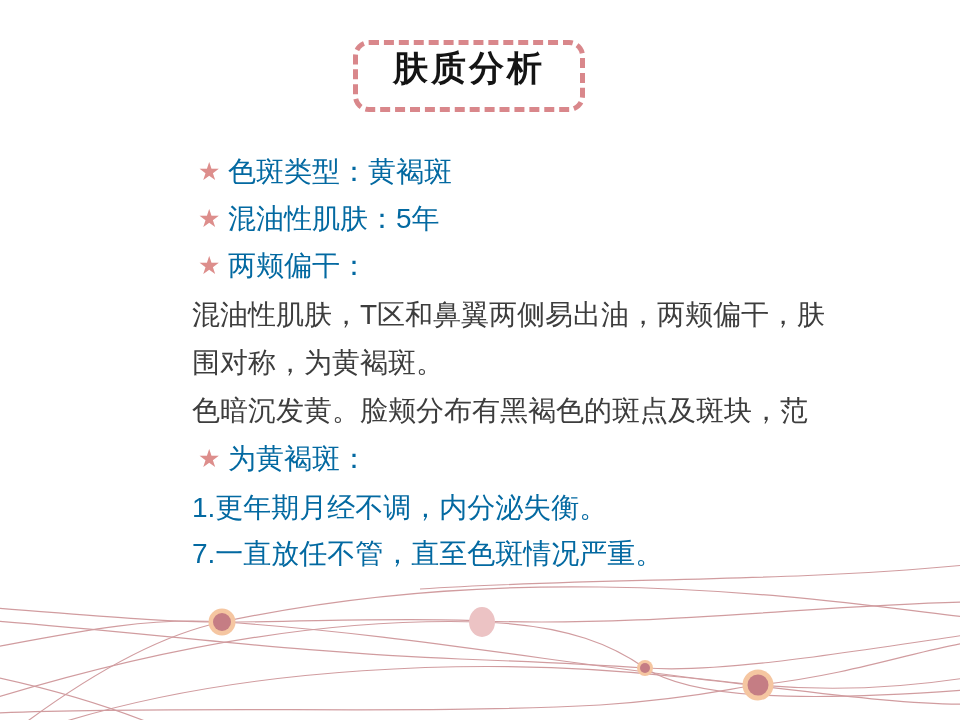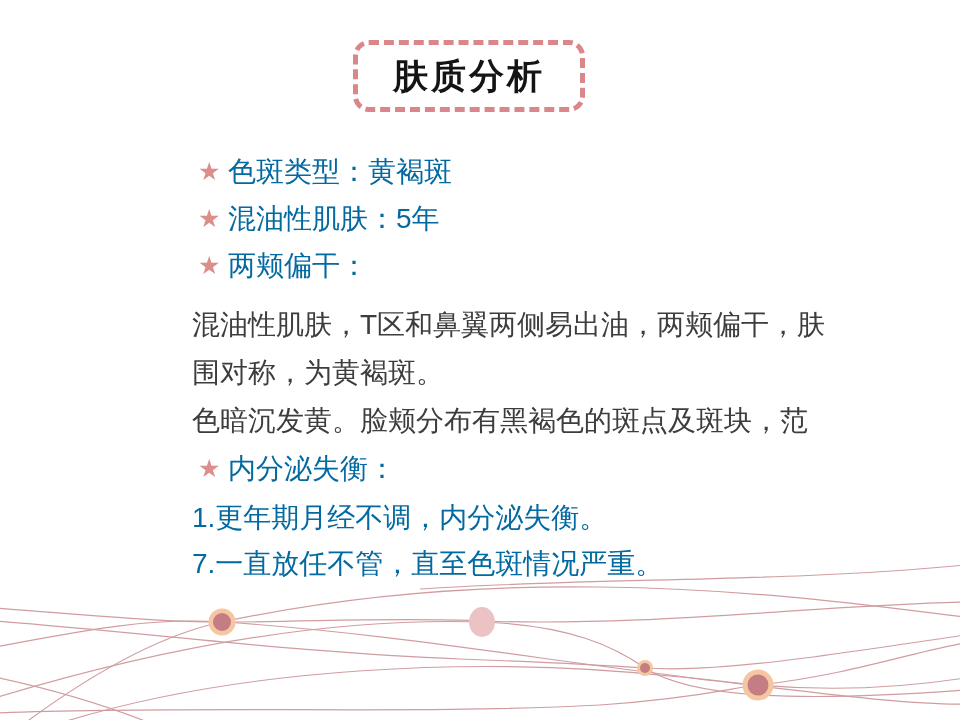--- a/index.html
+++ b/index.html
@@ -9,21 +9,21 @@
     background:#ffffff;
     overflow:hidden;
     font-family:"Liberation Sans","DejaVu Sans",sans-serif;
   }
   
   .title-box{
     position:absolute;left:353px;top:40px;
     width:232px;height:72px;
     border:5px dashed #d9878b;
     border-radius:16px;
-    display:flex;align-items:center;justify-content:center;
+    display:flex;justify-content:center;
     box-sizing:border-box;
   }
   .title-text{
     font-size:35px;font-weight:bold;color:#141414;
     letter-spacing:3px;
   }
   
   .content{
     position:absolute;left:192px;top:148px;width:648px;
     color:#3d3d3d;
@@ -31,21 +31,21 @@
   .bullet-row{
     display:flex;align-items:center;height:47px;
   }
   .star{
     width:30px;margin-left:6px;
     font-size:25px;color:#dd8e8c;line-height:1;
     flex:0 0 30px;
   }
   .bullet-label{font-size:28px;color:#0369a1;}
   .para{
-    margin-top:12px;
+    margin-top:2px;
     font-size:28px;line-height:48px;color:#3d3d3d;
   }
   .para .line{height:48px;white-space:nowrap;}
   .causes{
     margin-top:3px;
     font-size:28px;line-height:46px;color:#0369a1;
   }
   .causes .line{height:46px;white-space:nowrap;}
   
   .footer-deco{
@@ -80,21 +80,21 @@
     </div>
 
     <div class="para">
       <div class="line">混油性肌肤，T区和鼻翼两侧易出油，两颊偏干，肤</div>
       <div class="line">围对称，为黄褐斑。</div>
       <div class="line">色暗沉发黄。脸颊分布有黑褐色的斑点及斑块，范</div>
     </div>
 
     <div class="bullet-row">
       <span class="star">★</span>
-      <span class="bullet-label">内分泌失衡：</span>
+      <span class="bullet-label">为黄褐斑：</span>
     </div>
 
     <div class="causes">
       <div class="line">1.更年期月经不调，内分泌失衡。</div>
       <div class="line">7.一直放任不管，直至色斑情况严重。</div>
     </div>
 
   </div>
 
   <svg class="footer-deco" viewBox="0 0 960 165" width="960" height="165" xmlns="http://www.w3.org/2000/svg">

